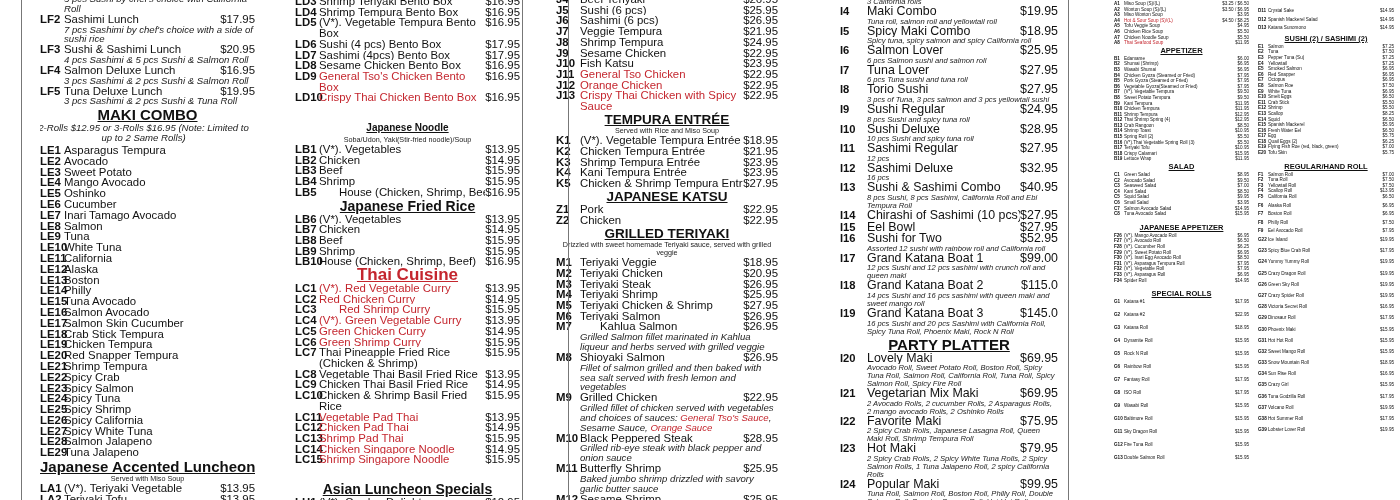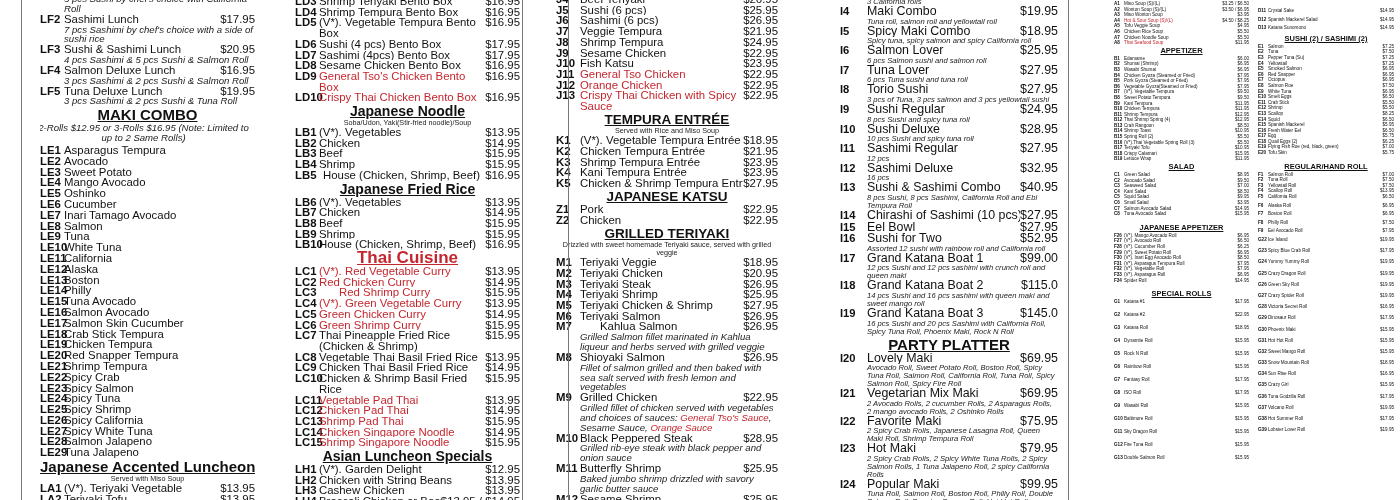--- a/index.html
+++ b/index.html
@@ -229,21 +229,21 @@
       <div class="row" style="white-space:normal">
         <span class="code" style="width:24px">LD9</span>
         <span class="name red">General Tso's Chicken Bento Box</span>
         <span class="price">$16.95</span>
       </div>
       <div class="row" style="white-space:normal">
         <span class="code" style="width:24px">LD10</span>
         <span class="name red">Crispy Thai Chicken Bento Box</span>
         <span class="price">$16.95</span>
       </div>
-      <div class="hdr" style="font-size:14px;line-height:16px;margin-top:0px">Japanese Noodle</div>
+      <div class="hdr" style="font-size:10px;line-height:16px;margin-top:17px">Japanese Noodle</div>
       <div class="sub">Soba/Udon, Yaki(Stir-fried noodle)/Soup</div>
       <div class="row">
         <span class="code" style="width:24px">LB1</span>
         <span class="name">(V*). Vegetables</span>
         <span class="price">$13.95</span>
       </div>
       <div class="row">
         <span class="code" style="width:24px">LB2</span>
         <span class="name">Chicken</span>
         <span class="price">$14.95</span>
@@ -252,21 +252,21 @@
         <span class="code" style="width:24px">LB3</span>
         <span class="name">Beef</span>
         <span class="price">$15.95</span>
       </div>
       <div class="row">
         <span class="code" style="width:24px">LB4</span>
         <span class="name">Shrimp</span>
         <span class="price">$15.95</span>
       </div>
       <div class="row">
-        <span class="code" style="width:28px">LB5</span>
+        <span class="code" style="width:44px">LB5</span>
         <span class="name">House (Chicken, Shrimp, Beef)</span>
         <span class="price">$16.95</span>
       </div>
       <div class="hdr" style="font-size:14px;line-height:16px;margin-top:0px">Japanese Fried Rice</div>
       <div class="row">
         <span class="code" style="width:24px">LB6</span>
         <span class="name">(V*). Vegetables</span>
         <span class="price">$13.95</span>
       </div>
       <div class="row">
@@ -358,21 +358,21 @@
       <div class="row" style="white-space:normal">
         <span class="code" style="width:24px">LC14</span>
         <span class="name red">Chicken Singapore Noodle</span>
         <span class="price">$14.95</span>
       </div>
       <div class="row" style="white-space:normal">
         <span class="code" style="width:24px">LC15</span>
         <span class="name red">Shrimp Singapore Noodle</span>
         <span class="price">$15.95</span>
       </div>
-      <div class="hdr" style="font-size:14px;line-height:16px;margin-top:0px">Asian Luncheon Specials</div>
+      <div class="hdr" style="font-size:14px;line-height:16px;margin-top:16px">Asian Luncheon Specials</div>
       <div class="row">
         <span class="code" style="width:24px">LH1</span>
         <span class="name">(V*). Garden Delight</span>
         <span class="price">$12.95</span>
       </div>
       <div class="row">
         <span class="code" style="width:24px">LH2</span>
         <span class="name">Chicken with String Beans</span>
         <span class="price">$13.95</span>
       </div>

